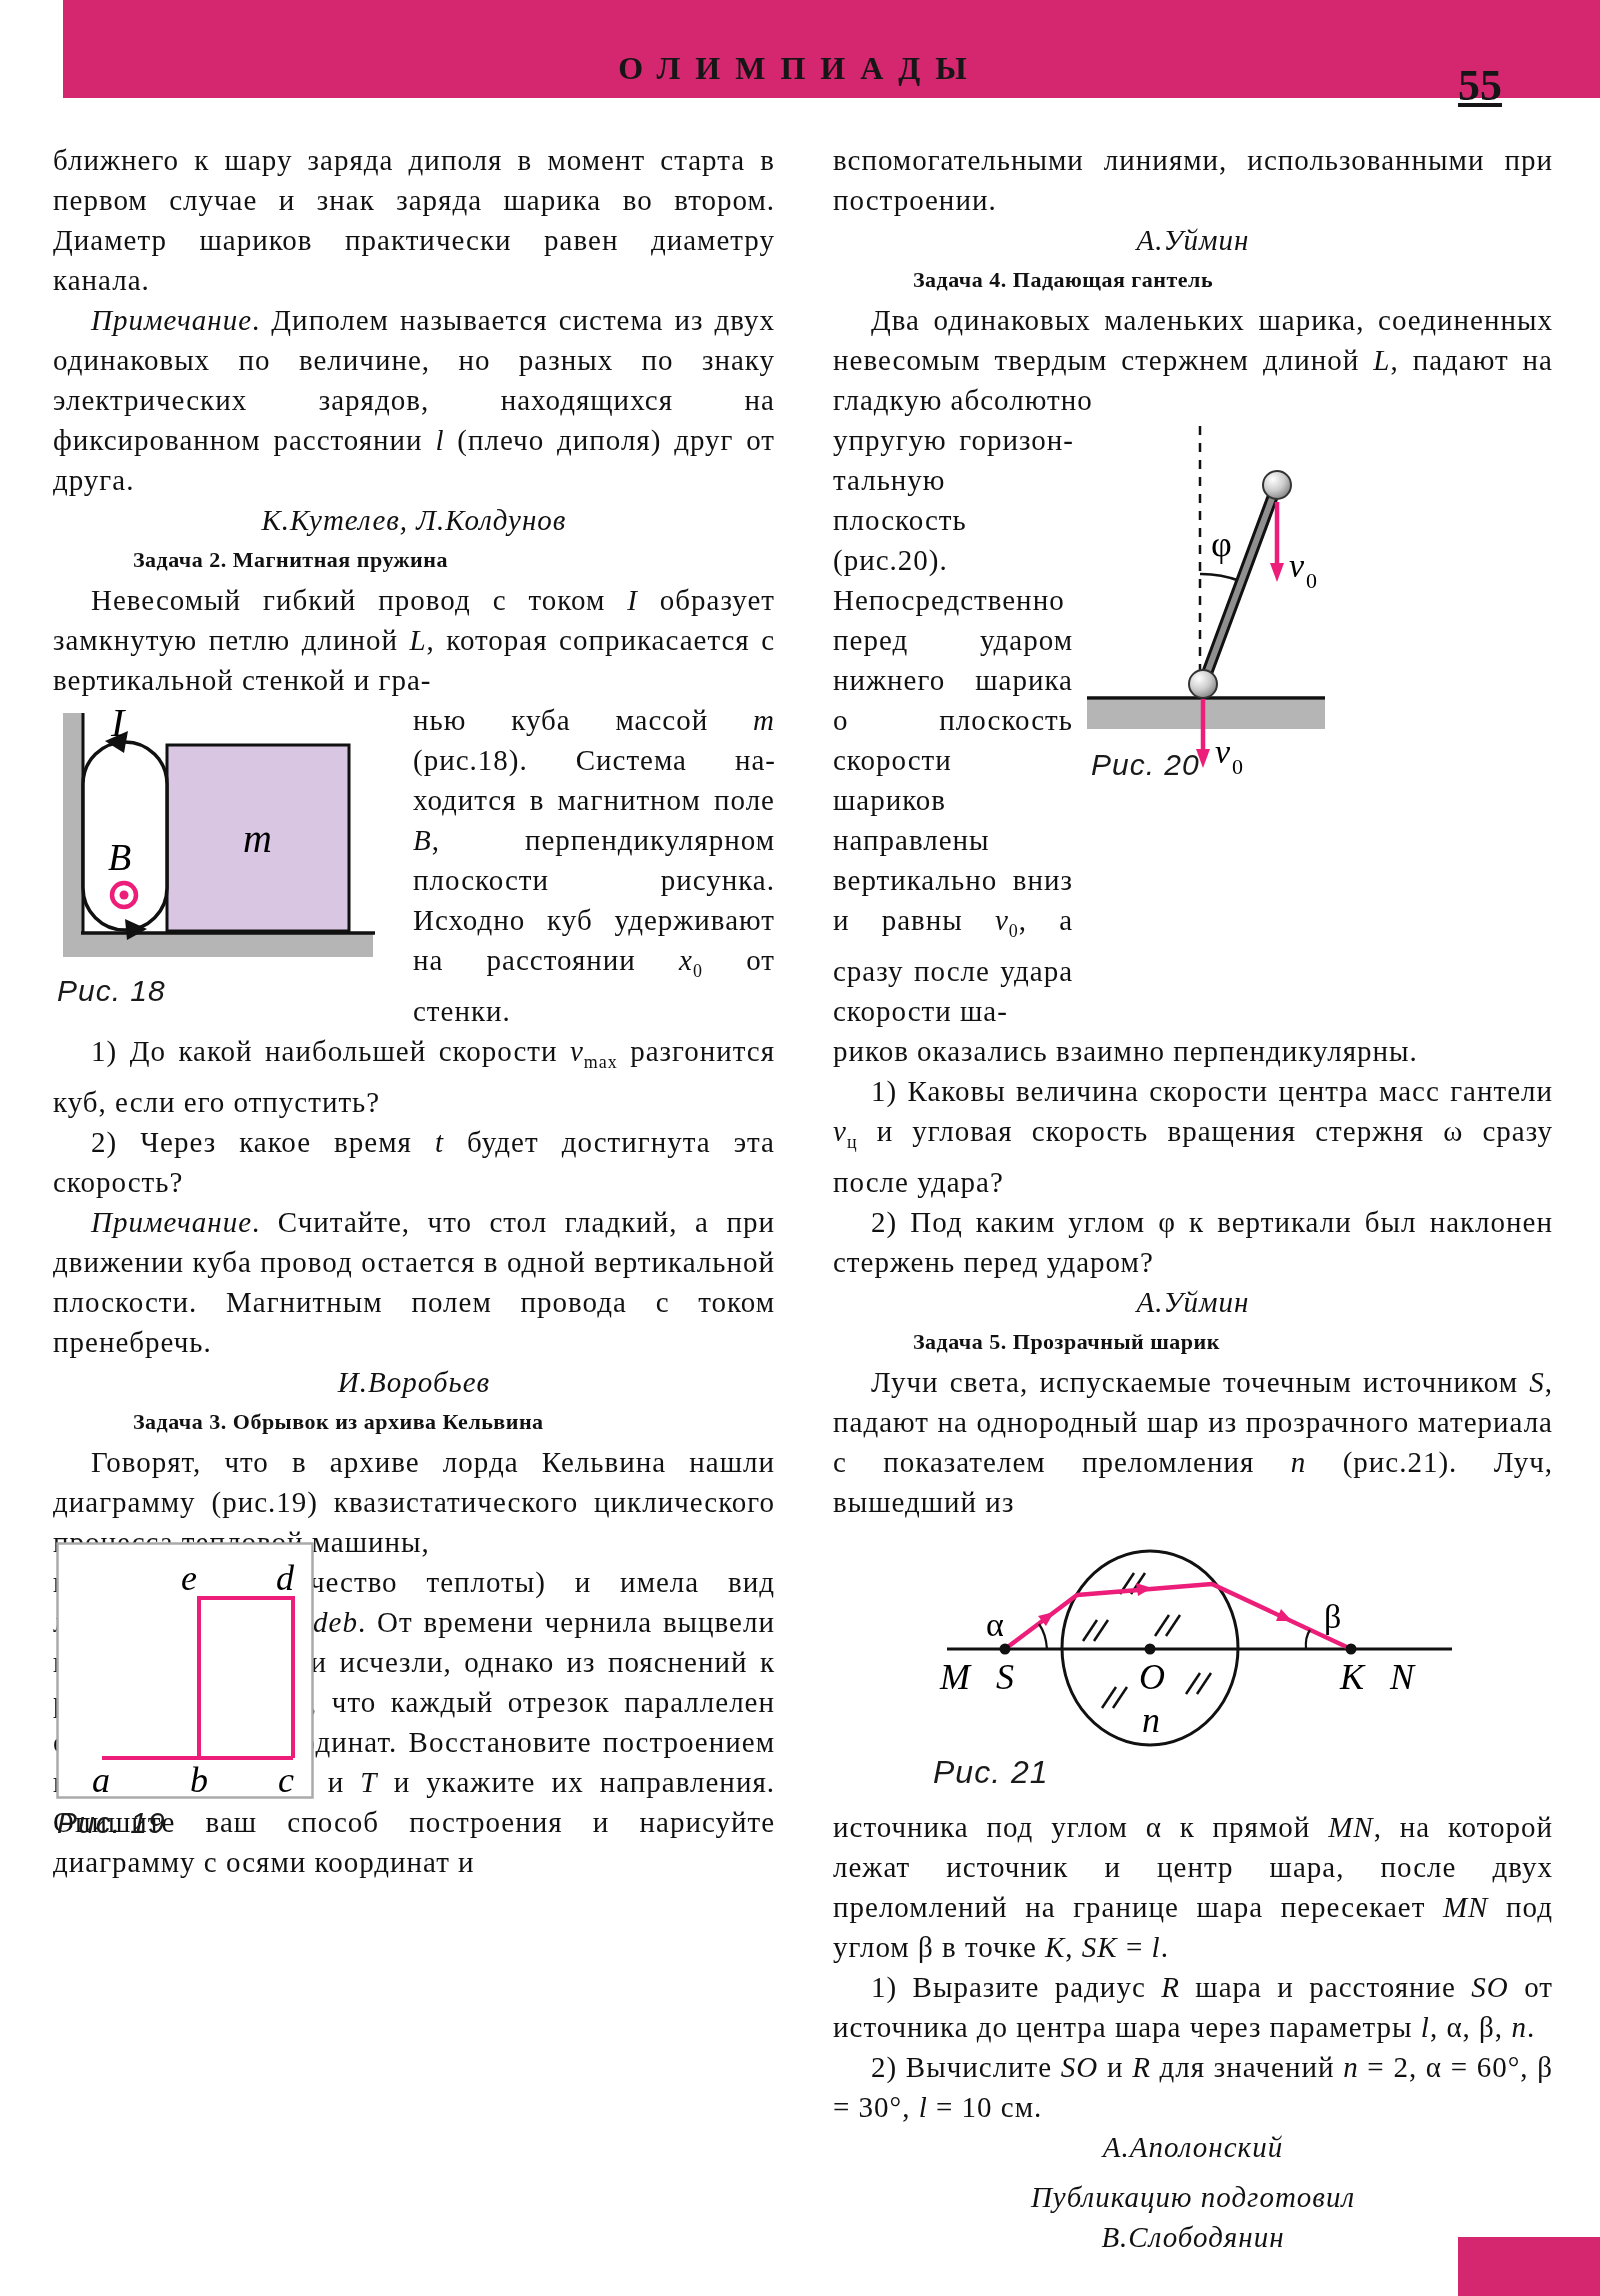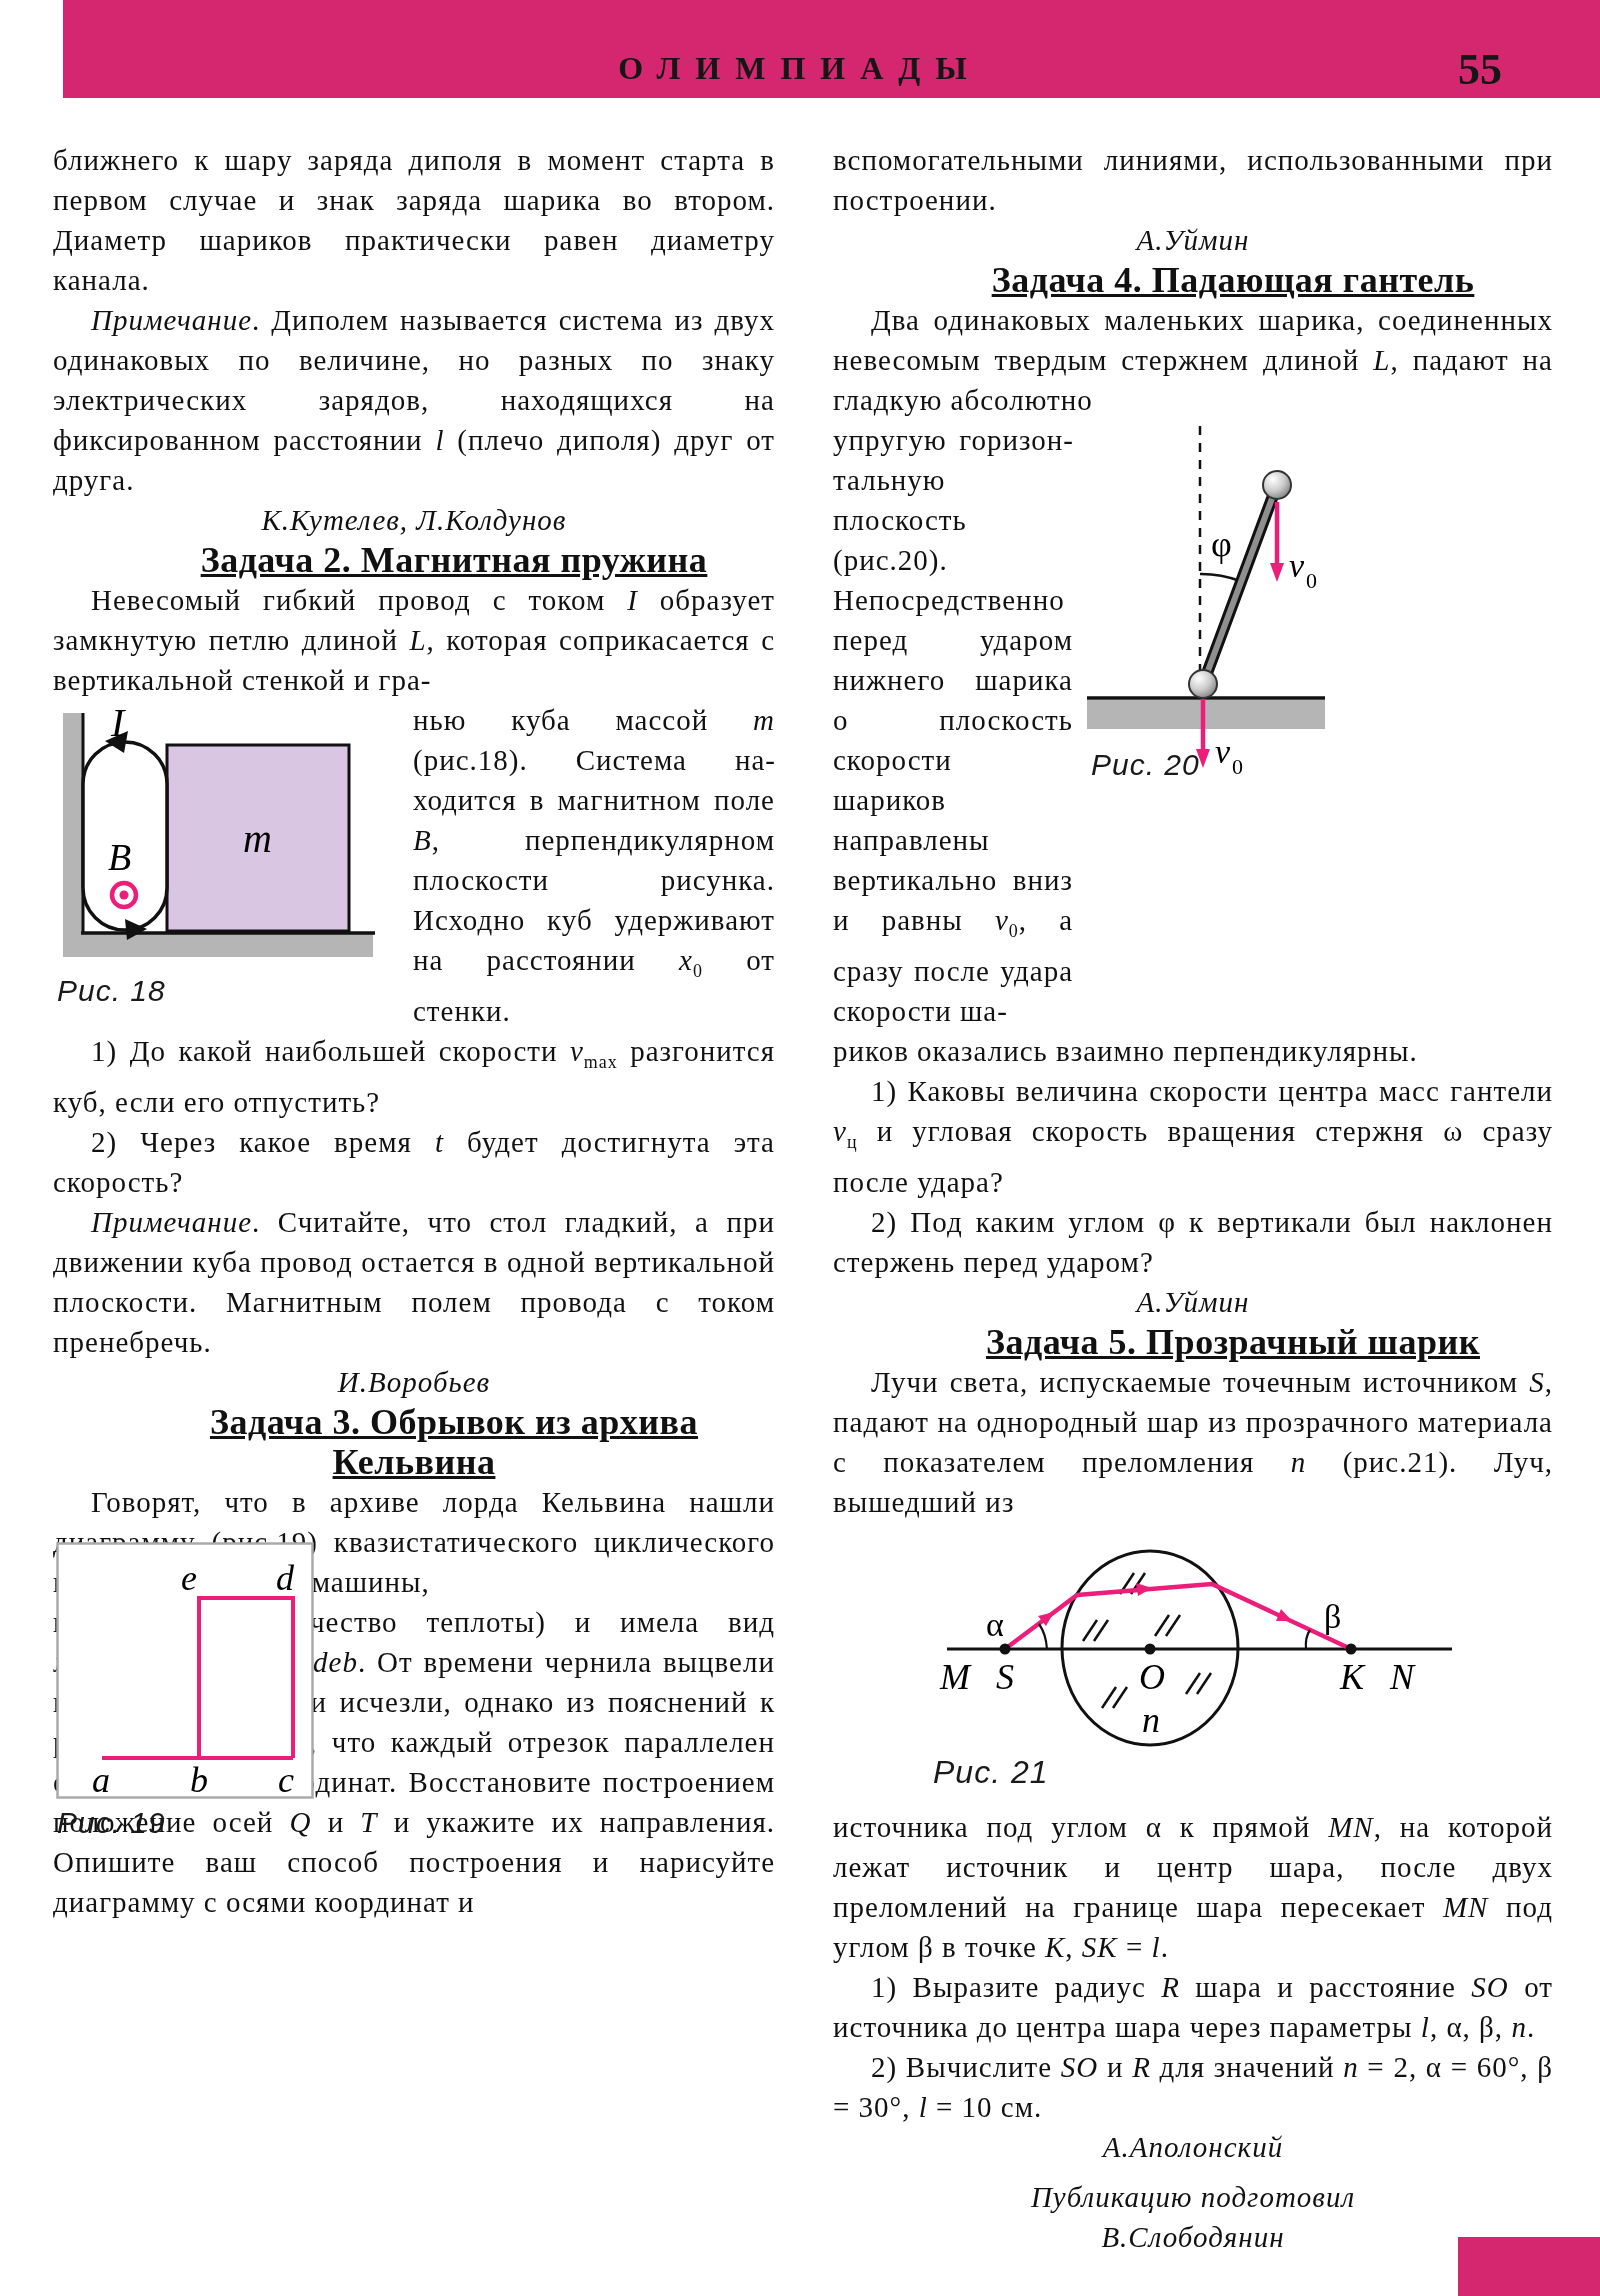--- a/index.html
+++ b/index.html
@@ -2,30 +2,30 @@
 <html><head>
 <meta charset="utf-8">
 <style>
   html,body{margin:0;padding:0;background:#888;}
   .page{position:relative;width:1600px;height:2296px;background:#ffffff;overflow:hidden;
         font-family:"Liberation Serif","DejaVu Serif",serif;color:#111;}
   
   .header-bar{position:absolute;left:63px;top:0;width:1537px;height:98px;background:#d4276f;}
   .header-title{position:absolute;left:0;right:0;top:50px;text-align:center;
         font-weight:bold;font-size:32px;letter-spacing:15px;color:#161616;}
-  .header-page{position:absolute;right:98px;top:44px;font-weight:bold;font-size:44px;color:#161616;}
+  .header-page{position:absolute;right:98px;top:60px;font-weight:bold;font-size:44px;color:#161616;text-decoration:underline;}
   
   .col{position:absolute;top:140px;}
   .col-left{left:53px;width:722px;}
   .col-right{left:833px;width:720px;}
   .para{font-size:29px;line-height:40px;text-align:justify;letter-spacing:1px;margin:0;
         hyphens:manual;-webkit-hyphens:manual;}
   .indent{text-indent:38px;}
-  .heading{font-weight:bold;font-size:36px;line-height:40px;text-indent:80px;text-align:center;
-        letter-spacing:0.5px;margin:0;text-decoration:underline;}
+  .heading{font-weight:bold;font-size:22px;line-height:40px;text-indent:80px;text-align:left;
+        letter-spacing:0.5px;margin:0;}
   .sig{font-size:29px;line-height:40px;font-style:italic;text-align:center;letter-spacing:1px;margin:0;}
   .narrow-right{margin-right:480px;min-height:400px;}
   .narrow-left-18{margin-left:360px;min-height:330px;}
   .narrow-left-19{margin-left:280px;min-height:320px;}
   .caption{position:absolute;font-family:"Liberation Sans","DejaVu Sans",sans-serif;
         font-style:italic;font-size:30px;color:#1a1a1a;letter-spacing:1px;}
   .caption-inline{font-family:"Liberation Sans","DejaVu Sans",sans-serif;font-style:italic;
         font-size:32px;color:#1a1a1a;letter-spacing:1px;margin-left:100px;margin-top:2px;}
   sub{font-size:0.62em;}
   .fig{position:absolute;}

